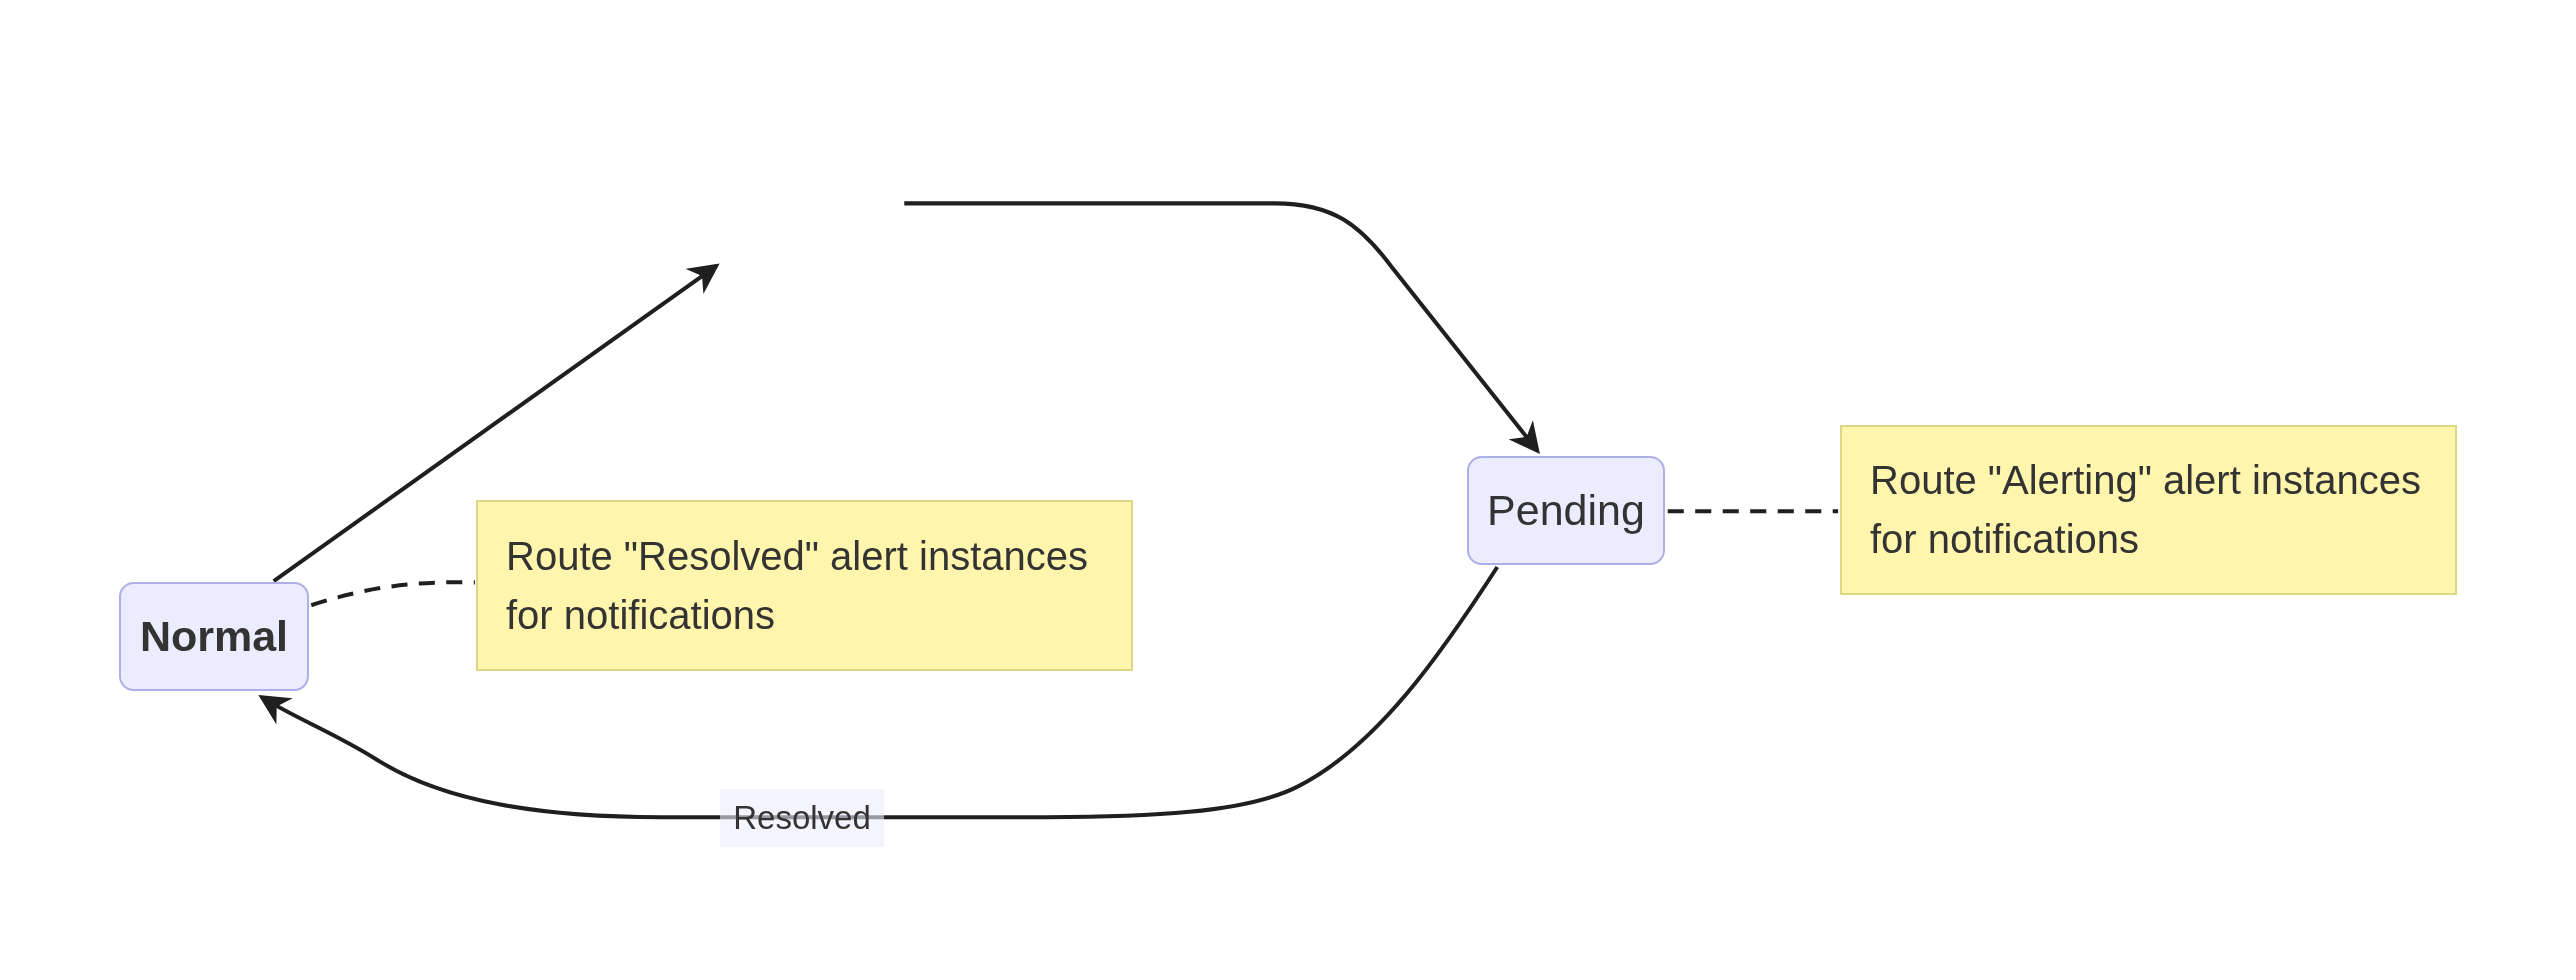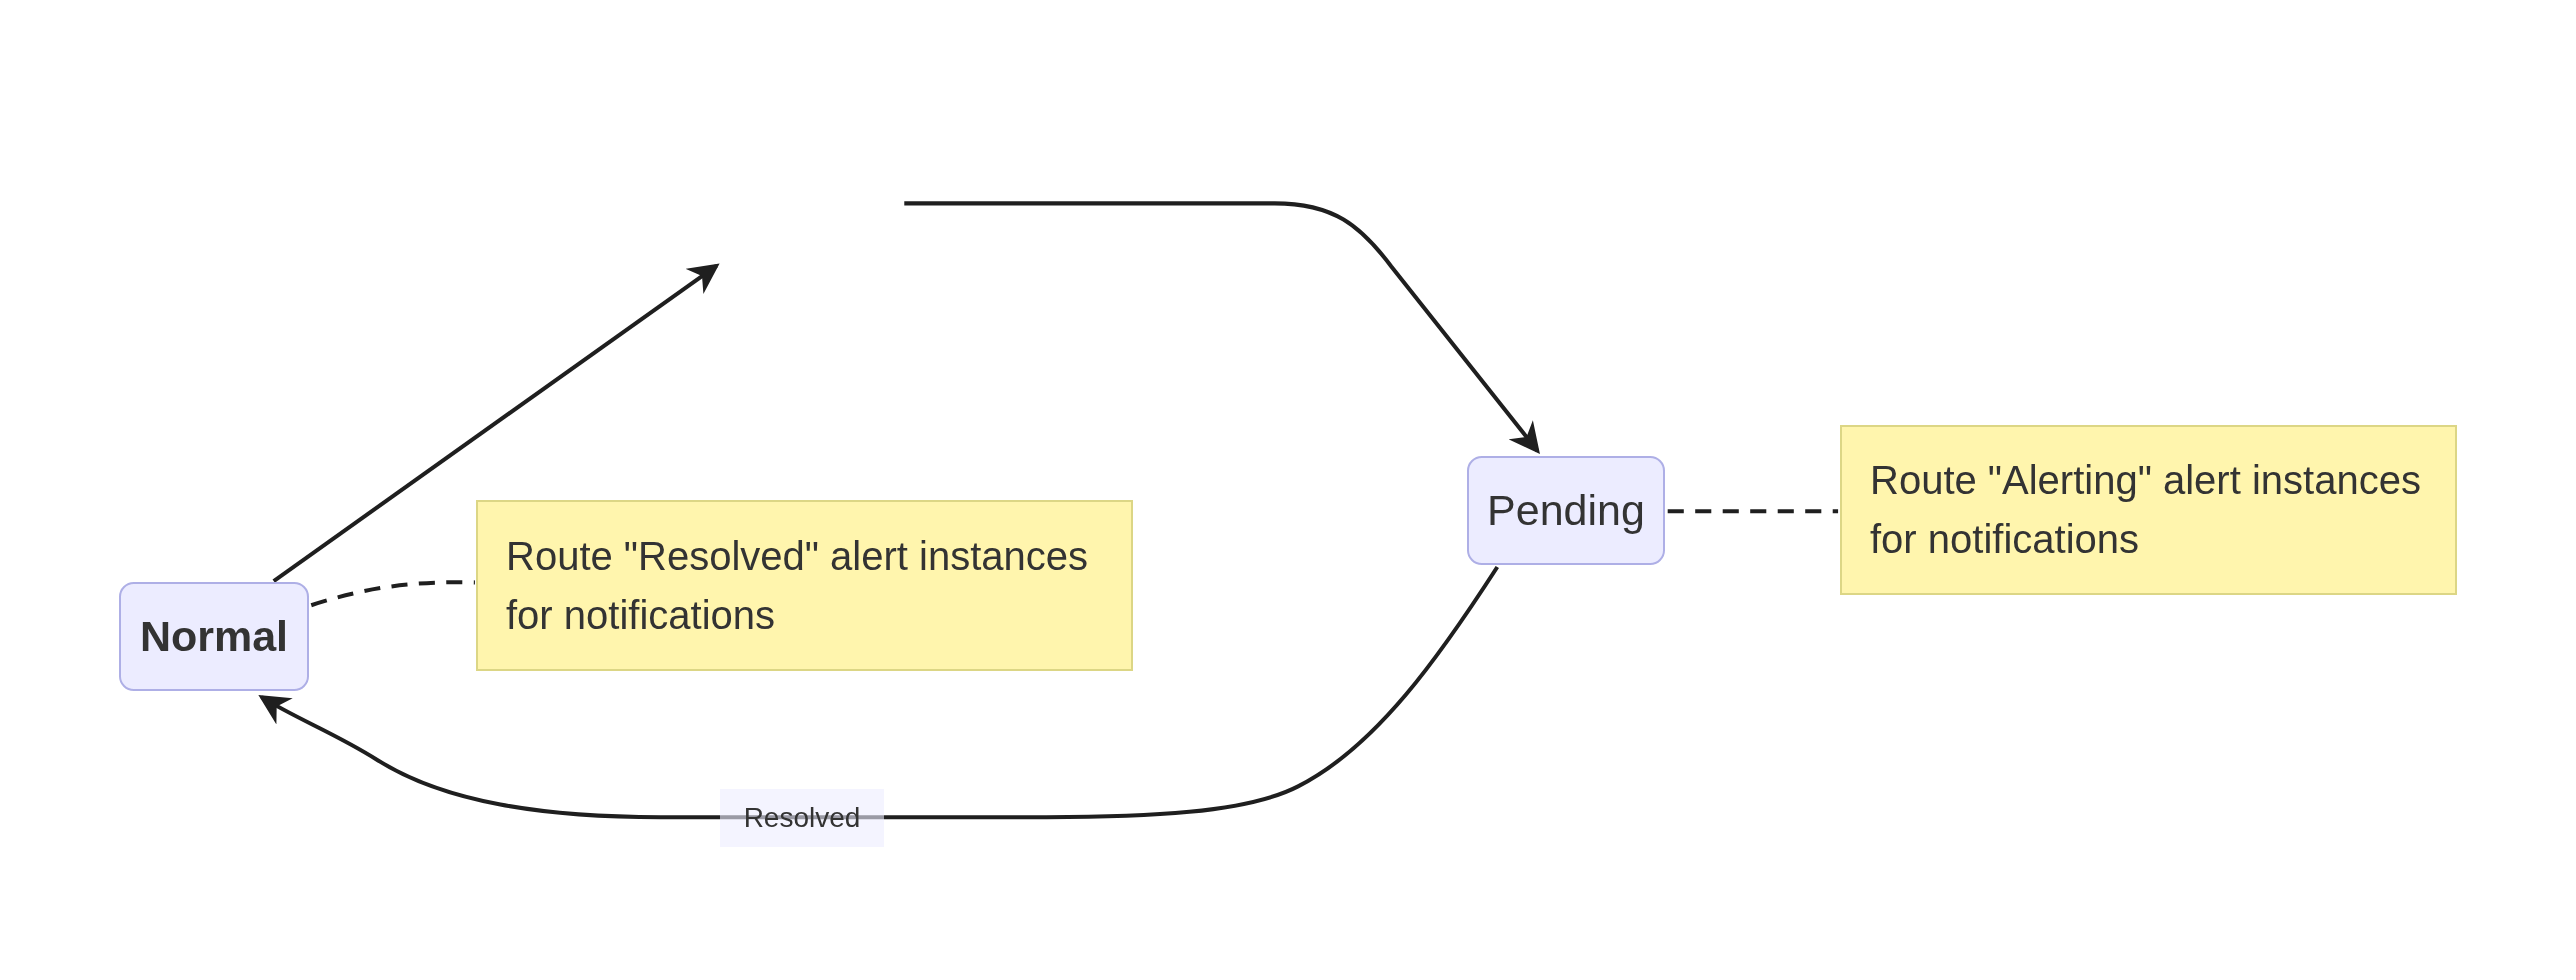--- a/index.html
+++ b/index.html
@@ -35,21 +35,21 @@
     border:2.7px solid var(--note-border);
     display:flex;flex-direction:column;justify-content:center;
     padding:20px 28px;
     font-size:40px;line-height:1.47;color:var(--text-color);
     z-index:2;
   }
   .edge-label{
     position:absolute;
     background:var(--edge-label-bg);
     display:flex;align-items:center;justify-content:center;
-    font-size:28px;color:var(--text-color);
+    font-size:33px;color:var(--text-color);
     z-index:3;
   }
 </style>
 </head>
 <body>
 
 <div class="canvas">
 
   <svg class="edges" viewBox="0 0 3840 1462">
     <defs>

